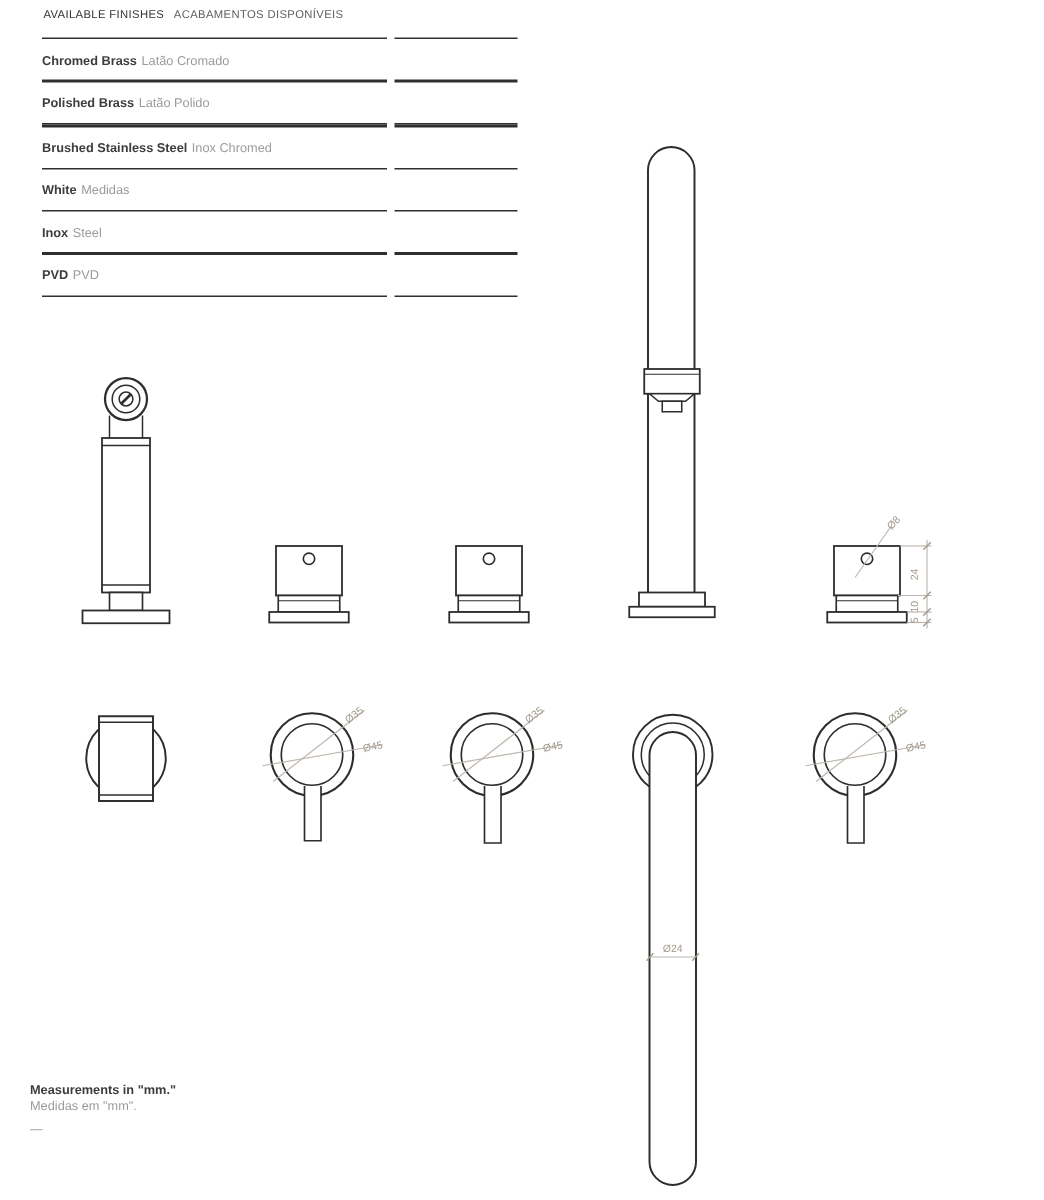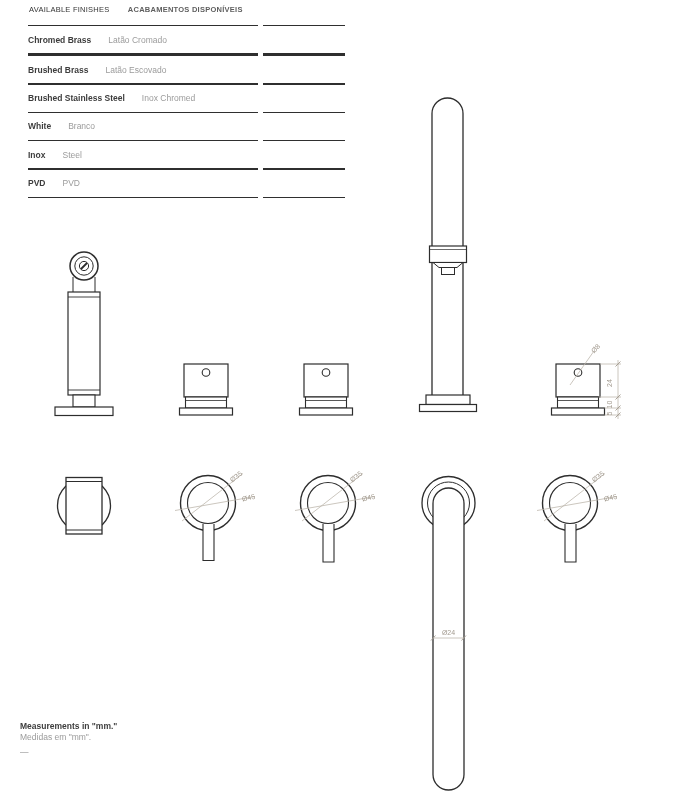--- a/index.html
+++ b/index.html
@@ -10,28 +10,28 @@
     font-family:"Liberation Sans", sans-serif;
     color:#3d3d3d;
     overflow:hidden;
   }
   
   .hdr{
     position:absolute;left:29px;top:5px;
     font-size:7.5px;letter-spacing:.25px;white-space:nowrap;
   }
   .hdr .en{font-weight:normal;color:#343434;}
-  .hdr .pt{font-weight:bold;color:#5e5e5e;margin-left:16px;}
+  .hdr .pt{font-weight:normal;color:#5e5e5e;margin-left:4px;}
   
   .finishes{position:absolute;left:28px;top:25px;width:317px;}
   .sep{display:flex;height:1.4px;}
   .sep .seg-l{width:230px;background:#2f2f2f;}
   .sep .seg-gap{width:5px;}
   .sep .seg-r{flex:1;background:#2f2f2f;}
-  .finish-row{height:27px;display:flex;align-items:center;gap:17px;font-size:8.5px;white-space:nowrap;}
+  .finish-row{height:27px;display:flex;align-items:center;gap:3px;font-size:8.5px;white-space:nowrap;}
   .finish-row .en{font-weight:bold;color:#3d3d3d;}
   .finish-row .pt{color:#9b9b9b;}
   
   svg.drawings{position:absolute;left:0;top:0;}
   .stroke{stroke:#2d2d2d;fill:none;}
   .dim{stroke:#beb7ad;fill:none;}
   .dimtxt{fill:#a29a8f;font-size:7px;font-family:"Liberation Sans",sans-serif;}
   
   .ftr{position:absolute;left:20px;top:721px;font-size:8.5px;line-height:10.5px;}
   .ftr .b{font-weight:bold;color:#3d3d3d;}
@@ -56,46 +56,46 @@
       </div>
     <div class="finish-row">
       <span class="en">Chromed Brass</span>
       <span class="pt">Latão Cromado</span>
     </div>
     <div class="sep">
         <i class="seg-l"></i>
         <i class="seg-gap"></i>
         <i class="seg-r"></i>
       </div>
-    <div class="sep">
-        <i class="seg-l"></i>
-        <i class="seg-gap"></i>
-        <i class="seg-r"></i>
-      </div>
-    <div class="finish-row">
-      <span class="en">Brushed Brass</span>
-      <span class="pt">Latão Escovado</span>
-    </div>
+    <div class="finish-row">
+      <span class="en">Polished Brass</span>
+      <span class="pt">Latão Polido</span>
+    </div>
+    <div class="sep">
+        <i class="seg-l"></i>
+        <i class="seg-gap"></i>
+        <i class="seg-r"></i>
+      </div>
     <div class="sep">
         <i class="seg-l"></i>
         <i class="seg-gap"></i>
         <i class="seg-r"></i>
       </div>
     <div class="finish-row">
       <span class="en">Brushed Stainless Steel</span>
       <span class="pt">Inox Chromed</span>
     </div>
     <div class="sep">
         <i class="seg-l"></i>
         <i class="seg-gap"></i>
         <i class="seg-r"></i>
       </div>
     <div class="finish-row">
       <span class="en">White</span>
-      <span class="pt">Branco</span>
+      <span class="pt">Medidas</span>
     </div>
     <div class="sep">
         <i class="seg-l"></i>
         <i class="seg-gap"></i>
         <i class="seg-r"></i>
       </div>
     <div class="finish-row">
       <span class="en">Inox</span>
       <span class="pt">Steel</span>
     </div>

